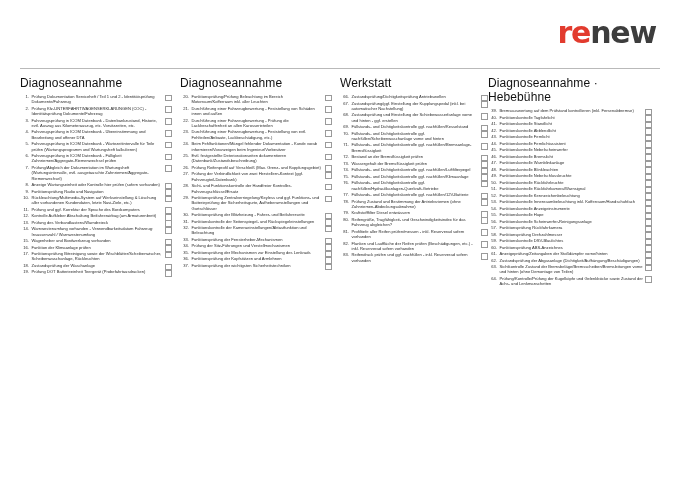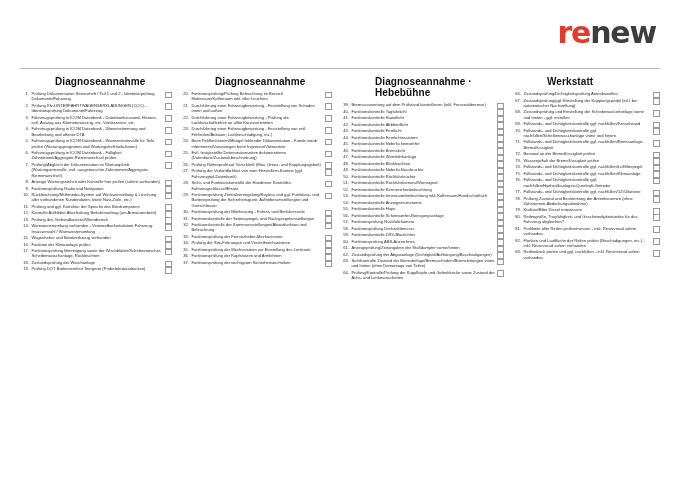--- a/index.html
+++ b/index.html
@@ -66,26 +66,25 @@
   .col {
     box-sizing: border-box;
     padding-right: 6px;
   }
   .col-1 { width: 160px; }
   .col-2 { width: 160px; }
   .col-3 { width: 172px; }
   .col-4 { width: 148px; padding-right: 0; }
 
   .col-title {
-    font-size: 10px;
-    font-weight: 700;
+    font-size: 12px;
+    font-weight: 400;
     color: #111;
     margin-bottom: 4px;
     letter-spacing: 0.1px;
-    margin-left: 35px;
   }
   ul.items {
     list-style: none;
     margin: 0;
     padding: 0;
   }
   ul.items li {
     display: flex;
     align-items: flex-start;
     font-size: 4.1px;
@@ -324,20 +323,115 @@
             <span class="txt">Funktionsprüfung der Kopfstützen und Armlehnen</span>
             <span class="box"></span>
           </li>
           <li>
             <span class="num">37.</span>
             <span class="txt">Funktionsprüfung der wichtigsten Sicherheitstechniken</span>
             <span class="box"></span>
           </li>
         </ul>
     </div>
+    <div class="col col-4">
+      <div class="col-title">Werkstatt</div>
+      <ul class="items">
+          <li>
+            <span class="num">66.</span>
+            <span class="txt">Zustandsprüfung/Dichtigkeitsprüfung Antriebswellen</span>
+            <span class="box"></span>
+          </li>
+          <li>
+            <span class="num">67.</span>
+            <span class="txt">Zustandsprüfung/ggf. Einstellung der Kupplungspedal (inkl. bei automatischer Nachstellung)</span>
+            <span class="box"></span>
+          </li>
+          <li>
+            <span class="num">68.</span>
+            <span class="txt">Zustandsprüfung und Einstellung der Schiebewasserfanlage vorne und hinten - ggf. erstellen</span>
+            <span class="box"></span>
+          </li>
+          <li>
+            <span class="num">69.</span>
+            <span class="txt">Füllstands- und Dichtigkeitskontrolle ggf. nachfüllen/Kesselstand</span>
+            <span class="box"></span>
+          </li>
+          <li>
+            <span class="num">70.</span>
+            <span class="txt">Füllstands- und Dichtigkeitskontrolle ggf. nachfüllen/Scheibenwaschanlage vorne und hinten</span>
+            <span class="box"></span>
+          </li>
+          <li>
+            <span class="num">71.</span>
+            <span class="txt">Füllstands- und Dichtigkeitskontrolle ggf. nachfüllen/Bremsanlage-Bremsflüssigkeit</span>
+            <span class="box"></span>
+          </li>
+          <li>
+            <span class="num">72.</span>
+            <span class="txt">Bestand an der Bremsflüssigkeit prüfen</span>
+            <span class="box"></span>
+          </li>
+          <li>
+            <span class="num">73.</span>
+            <span class="txt">Wassergehalt der Bremsflüssigkeit prüfen</span>
+            <span class="box"></span>
+          </li>
+          <li>
+            <span class="num">74.</span>
+            <span class="txt">Füllstands- und Dichtigkeitskontrolle ggf. nachfüllen/Luftfilterpegel</span>
+            <span class="box"></span>
+          </li>
+          <li>
+            <span class="num">75.</span>
+            <span class="txt">Füllstands- und Dichtigkeitskontrolle ggf. nachfüllen/Klimaanlage</span>
+            <span class="box"></span>
+          </li>
+          <li>
+            <span class="num">76.</span>
+            <span class="txt">Füllstands- und Dichtigkeitskontrolle ggf. nachfüllen/Hydraulikanlagen-Querkraft-Getriebe</span>
+            <span class="box"></span>
+          </li>
+          <li>
+            <span class="num">77.</span>
+            <span class="txt">Füllstands- und Dichtigkeitskontrolle ggf. nachfüllen/12V-Batterie</span>
+            <span class="box"></span>
+          </li>
+          <li>
+            <span class="num">78.</span>
+            <span class="txt">Prüfung Zustand und Bestimmung der Antriebsriemen (ohne Zahnriemen-Abdeckungsabnahme)</span>
+            <span class="box"></span>
+          </li>
+          <li>
+            <span class="num">79.</span>
+            <span class="txt">Kraftstofffilter Diesel entwässern</span>
+            <span class="box"></span>
+          </li>
+          <li>
+            <span class="num">80.</span>
+            <span class="txt">Reifengröße, Tragfähigkeit- und Geschwindigkeitsindex für das Fahrzeug abgleichen?</span>
+            <span class="box"></span>
+          </li>
+          <li>
+            <span class="num">81.</span>
+            <span class="txt">Profiltiefe aller Reifen prüfen/messen - inkl. Reserverad sofern vorhanden</span>
+            <span class="box"></span>
+          </li>
+          <li>
+            <span class="num">82.</span>
+            <span class="txt">Flanken und Lauffläche der Reifen prüfen (Beschädigungen, etc.) - inkl. Reserverad sofern vorhanden</span>
+            <span class="box"></span>
+          </li>
+          <li>
+            <span class="num">83.</span>
+            <span class="txt">Reifendruck prüfen und ggf. nachfüllen - inkl. Reserverad sofern vorhanden</span>
+            <span class="box"></span>
+          </li>
+        </ul>
+    </div>
     <div class="col col-3">
       <div class="col-title">Diagnoseannahme · Hebebühne</div>
       <ul class="items">
           <li>
             <span class="num">39.</span>
             <span class="txt">Bremsauswertung auf dem Prüfstand kontrollieren (inkl. Fersenabbremse)</span>
             <span class="box"></span>
           </li>
           <li>
             <span class="num">40.</span>
@@ -459,110 +553,15 @@
             <span class="txt">Sichtkontrolle Zustand der Bremsbeläge/Bremsscheiben/Bremsleitungen vorne und hinten (ohne Demontage von Teilen)</span>
             <span class="box"></span>
           </li>
           <li>
             <span class="num">64.</span>
             <span class="txt">Prüfung/Kontrolle/Prüfung der Kugelköpfe und Gelenkböcke sowie Zustand der Achs- und Lenkmanschetten</span>
             <span class="box"></span>
           </li>
         </ul>
     </div>
-    <div class="col col-4">
-      <div class="col-title">Werkstatt</div>
-      <ul class="items">
-          <li>
-            <span class="num">66.</span>
-            <span class="txt">Zustandsprüfung/Dichtigkeitsprüfung Antriebswellen</span>
-            <span class="box"></span>
-          </li>
-          <li>
-            <span class="num">67.</span>
-            <span class="txt">Zustandsprüfung/ggf. Einstellung der Kupplungspedal (inkl. bei automatischer Nachstellung)</span>
-            <span class="box"></span>
-          </li>
-          <li>
-            <span class="num">68.</span>
-            <span class="txt">Zustandsprüfung und Einstellung der Schiebewasserfanlage vorne und hinten - ggf. erstellen</span>
-            <span class="box"></span>
-          </li>
-          <li>
-            <span class="num">69.</span>
-            <span class="txt">Füllstands- und Dichtigkeitskontrolle ggf. nachfüllen/Kesselstand</span>
-            <span class="box"></span>
-          </li>
-          <li>
-            <span class="num">70.</span>
-            <span class="txt">Füllstands- und Dichtigkeitskontrolle ggf. nachfüllen/Scheibenwaschanlage vorne und hinten</span>
-            <span class="box"></span>
-          </li>
-          <li>
-            <span class="num">71.</span>
-            <span class="txt">Füllstands- und Dichtigkeitskontrolle ggf. nachfüllen/Bremsanlage-Bremsflüssigkeit</span>
-            <span class="box"></span>
-          </li>
-          <li>
-            <span class="num">72.</span>
-            <span class="txt">Bestand an der Bremsflüssigkeit prüfen</span>
-            <span class="box"></span>
-          </li>
-          <li>
-            <span class="num">73.</span>
-            <span class="txt">Wassergehalt der Bremsflüssigkeit prüfen</span>
-            <span class="box"></span>
-          </li>
-          <li>
-            <span class="num">74.</span>
-            <span class="txt">Füllstands- und Dichtigkeitskontrolle ggf. nachfüllen/Luftfilterpegel</span>
-            <span class="box"></span>
-          </li>
-          <li>
-            <span class="num">75.</span>
-            <span class="txt">Füllstands- und Dichtigkeitskontrolle ggf. nachfüllen/Klimaanlage</span>
-            <span class="box"></span>
-          </li>
-          <li>
-            <span class="num">76.</span>
-            <span class="txt">Füllstands- und Dichtigkeitskontrolle ggf. nachfüllen/Hydraulikanlagen-Querkraft-Getriebe</span>
-            <span class="box"></span>
-          </li>
-          <li>
-            <span class="num">77.</span>
-            <span class="txt">Füllstands- und Dichtigkeitskontrolle ggf. nachfüllen/12V-Batterie</span>
-            <span class="box"></span>
-          </li>
-          <li>
-            <span class="num">78.</span>
-            <span class="txt">Prüfung Zustand und Bestimmung der Antriebsriemen (ohne Zahnriemen-Abdeckungsabnahme)</span>
-            <span class="box"></span>
-          </li>
-          <li>
-            <span class="num">79.</span>
-            <span class="txt">Kraftstofffilter Diesel entwässern</span>
-            <span class="box"></span>
-          </li>
-          <li>
-            <span class="num">80.</span>
-            <span class="txt">Reifengröße, Tragfähigkeit- und Geschwindigkeitsindex für das Fahrzeug abgleichen?</span>
-            <span class="box"></span>
-          </li>
-          <li>
-            <span class="num">81.</span>
-            <span class="txt">Profiltiefe aller Reifen prüfen/messen - inkl. Reserverad sofern vorhanden</span>
-            <span class="box"></span>
-          </li>
-          <li>
-            <span class="num">82.</span>
-            <span class="txt">Flanken und Lauffläche der Reifen prüfen (Beschädigungen, etc.) - inkl. Reserverad sofern vorhanden</span>
-            <span class="box"></span>
-          </li>
-          <li>
-            <span class="num">83.</span>
-            <span class="txt">Reifendruck prüfen und ggf. nachfüllen - inkl. Reserverad sofern vorhanden</span>
-            <span class="box"></span>
-          </li>
-        </ul>
-    </div>
   </div>
 
 </div>
 
 </body></html>

